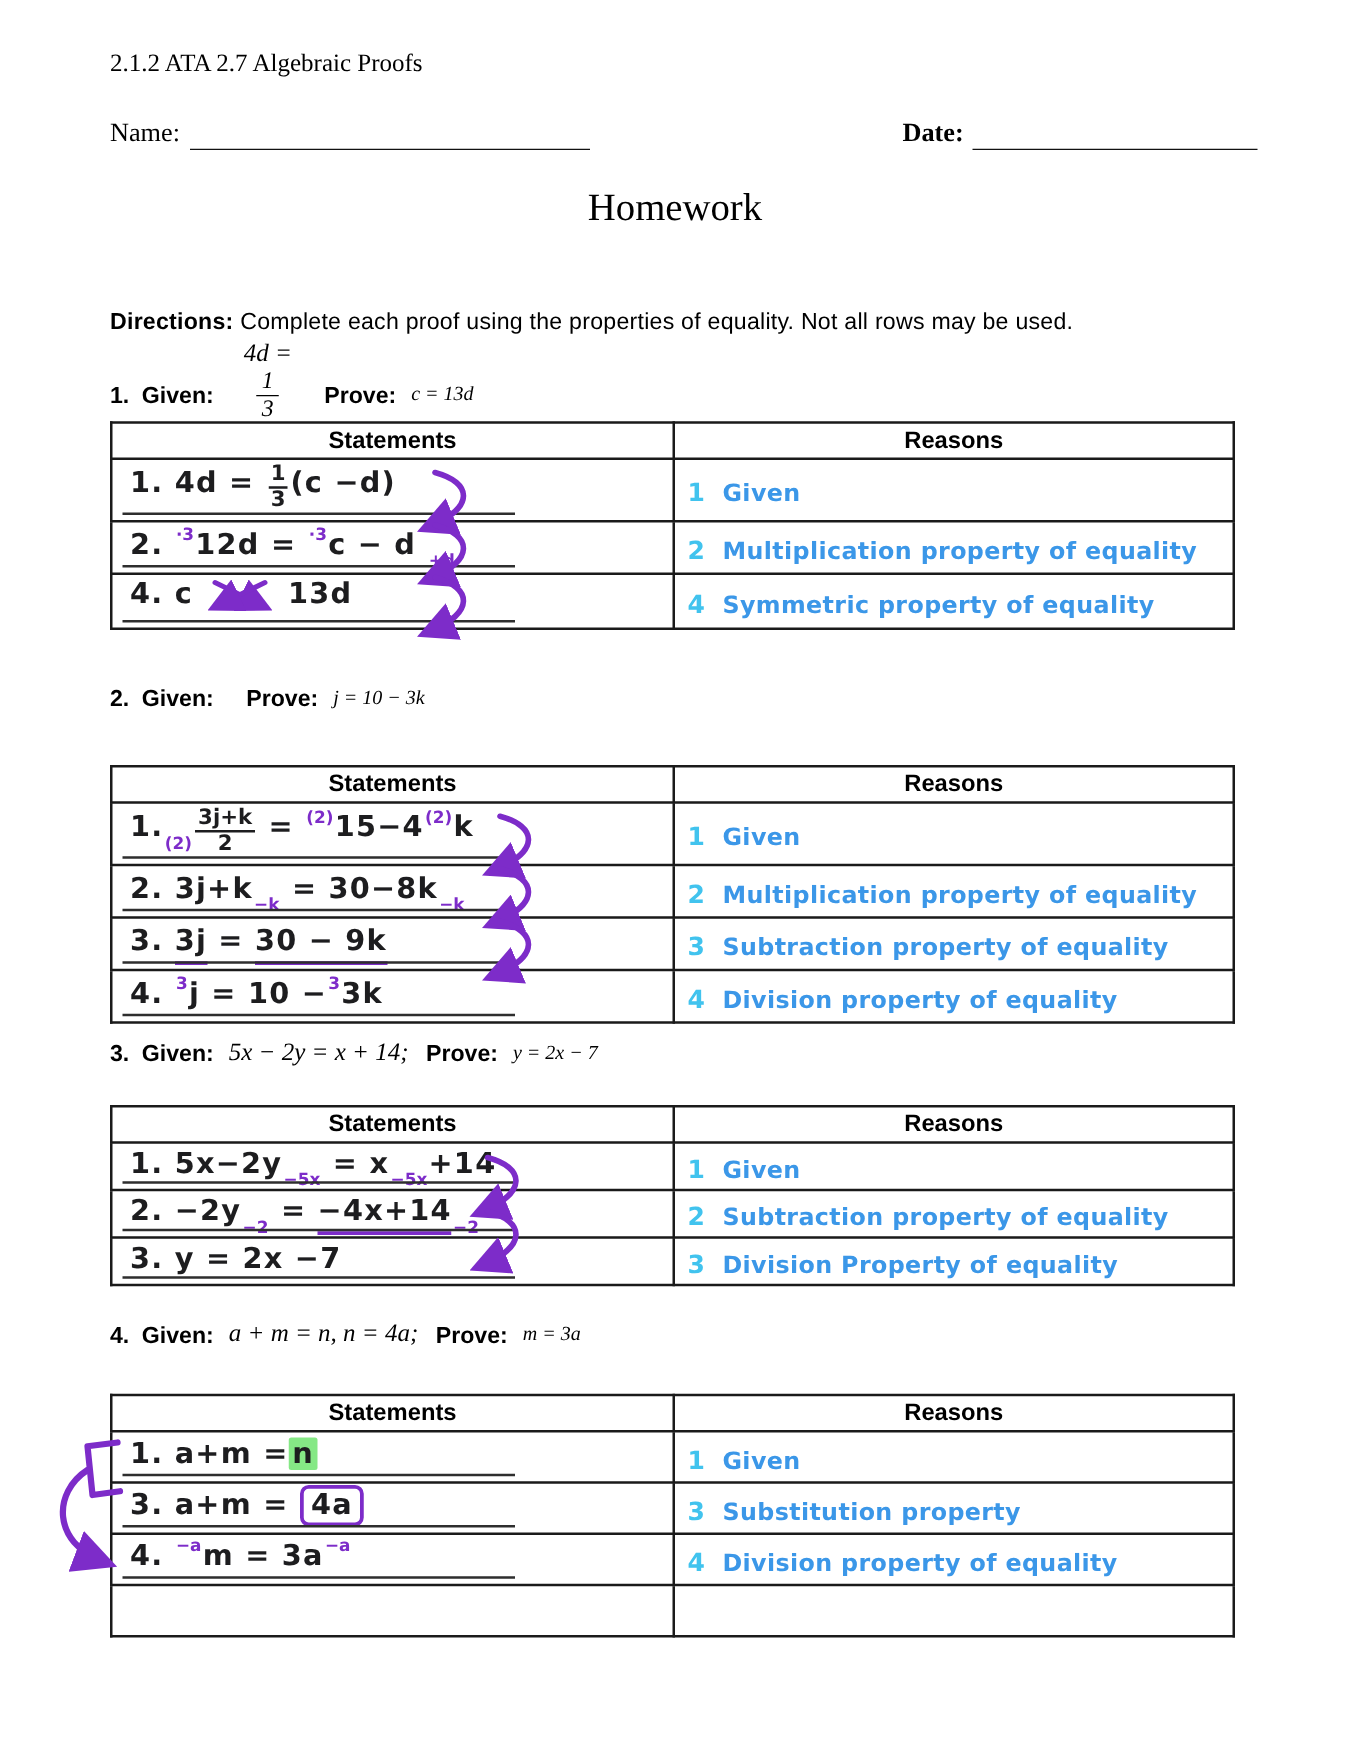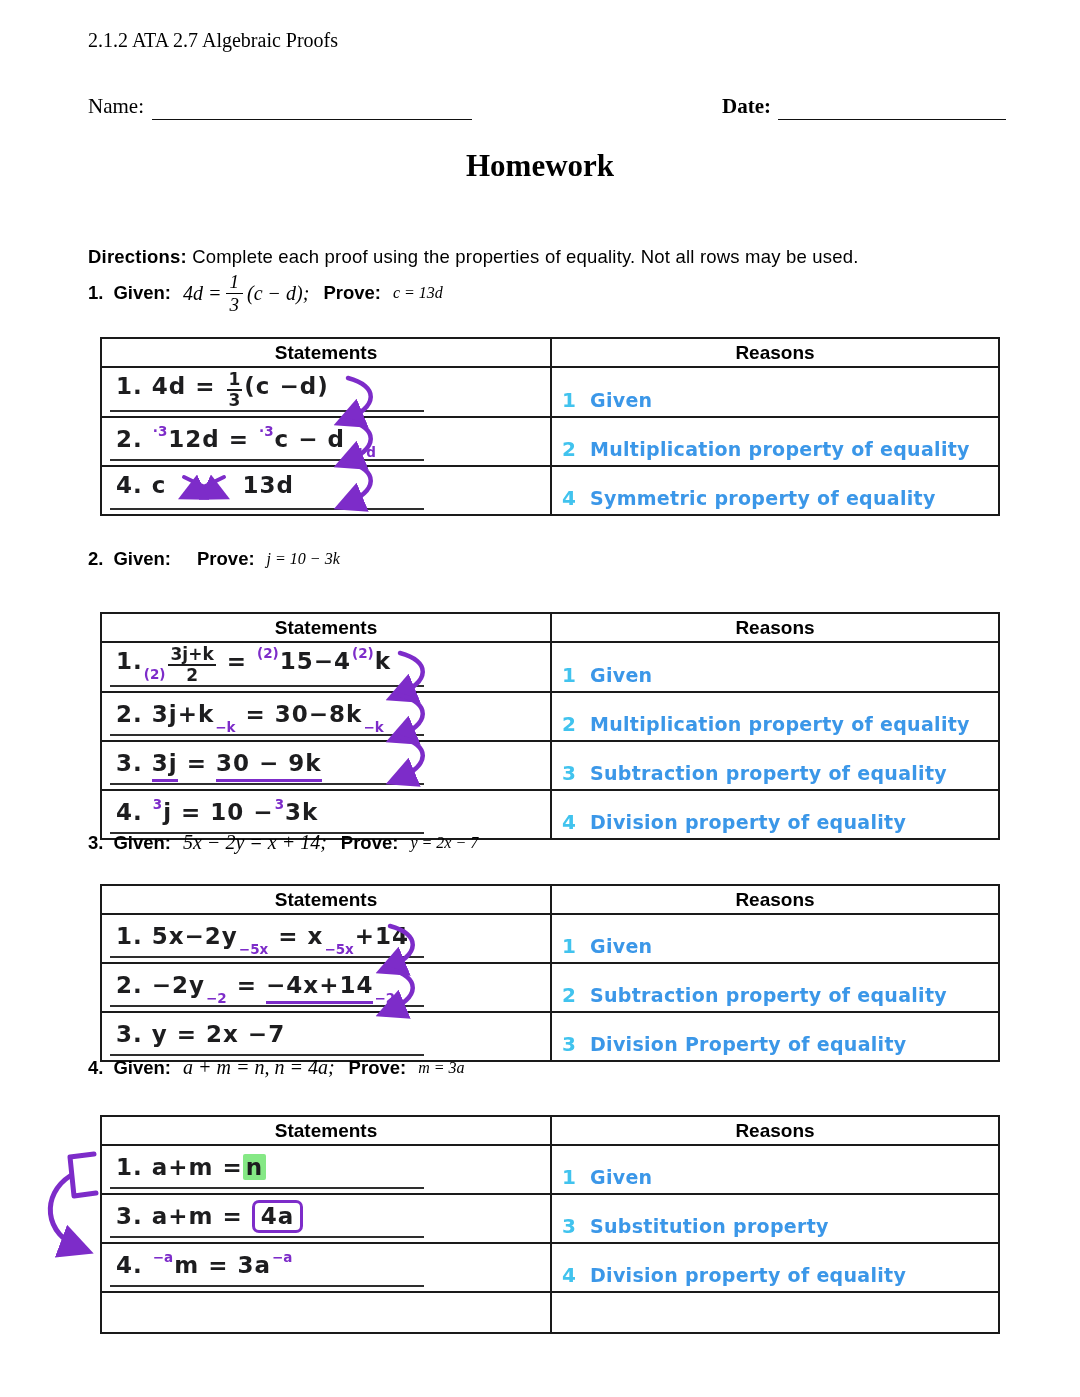--- a/index.html
+++ b/index.html
@@ -10,48 +10,48 @@
     --green:#85e885;
     --border:#1a1a1a;
   }
   *{box-sizing:border-box;}
   html,body{margin:0;padding:0;}
   body{
     width:1080px;height:1397px;position:relative;background:#ffffff;
     font-family:"Liberation Sans",sans-serif;color:#000;overflow:hidden;
   }
   
-  .course{position:absolute;left:88px;top:29px;font-family:"Liberation Serif",serif;font-size:20px;}
+  .course{position:absolute;left:88px;top:40px;font-family:"Liberation Serif",serif;font-size:20px;}
   .idrow{position:absolute;left:0;top:94px;width:1080px;font-family:"Liberation Serif",serif;font-size:21px;}
   .idrow .name-label{position:absolute;left:88px;}
   .idrow .name-line{position:absolute;left:152px;top:6px;width:320px;border-bottom:1.6px solid #111;height:20px;}
   .idrow .date-label{position:absolute;left:722px;font-weight:bold;}
   .idrow .date-line{position:absolute;left:778px;top:6px;width:228px;border-bottom:1.6px solid #111;height:20px;}
   .hw-title{position:absolute;left:0;top:148px;width:1080px;text-align:center;
-    font-family:"Liberation Serif",serif;font-weight:bold;font-size:31px;}
+    font-family:"Liberation Serif",serif;font-weight:normal;font-size:31px;}
   .directions{position:absolute;left:88px;top:246px;width:910px;font-size:18.5px;letter-spacing:.2px;}
   .directions b{font-weight:bold;}
   
   .problem{position:absolute;left:88px;width:900px;}
   .given-line{display:flex;align-items:center;font-size:18.5px;white-space:nowrap;}
   .given-line .pnum{font-weight:bold;margin-right:10px;}
   .given-line .plabel{font-weight:bold;margin-right:12px;}
   .given-line .plabel.prove{margin-left:14px;}
   .math{font-family:"Liberation Serif",serif;font-style:italic;font-size:16px;}
-  .math-segs{font-family:"Liberation Serif",serif;font-style:italic;font-size:20px;display:inline-flex;align-items:center;}
+  .math-segs{font-family:"Liberation Serif",serif;font-style:italic;font-size:20px;display:inline-flex;align-items:center;flex-direction:column;}
   .pfrac{display:inline-block;text-align:center;vertical-align:middle;margin:0 4px;line-height:1.05;font-size:19px;}
   .pfrac .top{display:block;border-bottom:1.6px solid #000;padding:0 4px 1px;}
   .pfrac .bot{display:block;padding-top:1px;}
   
-  table.proof{position:absolute;left:12px;border-collapse:collapse;table-layout:fixed;width:900px;background:#fff;}
+  table.proof{position:absolute;left:0;border-collapse:collapse;table-layout:fixed;width:900px;background:#fff;}
   table.proof th,table.proof td{border:2.2px solid var(--border);}
   table.proof th{height:29px;font-size:19px;font-weight:bold;text-align:center;padding:2px;}
   col.c-st{width:450px;}
   td.st-cell{position:relative;vertical-align:middle;padding:2px 8px 7px 14px;}
-  td.rs-cell{vertical-align:middle;padding:19px 6px 4px 10px;white-space:nowrap;}
+  td.rs-cell{vertical-align:middle;padding:8px 6px 4px 10px;white-space:nowrap;}
   .t1 td{height:42px;} .t2 td{height:42px;} .t3 td{height:35px;margin-left:33px;} .t4 td{height:41px;}
   
   .hw{font-family:"DejaVu Sans",sans-serif;font-weight:700;font-size:23px;color:var(--ink);letter-spacing:1px;white-space:nowrap;}
   .hwu{border-bottom:3.2px solid var(--purple);padding-bottom:3px;}
   .hl{background:var(--green);padding:0 3px;border-radius:2px;}
   .boxed{border:3px solid var(--purple);border-radius:7px;padding:0 6px 1px;}
   .sup,.subp{display:inline-block;color:var(--purple);font-size:13.5px;font-weight:800;font-family:"DejaVu Sans",sans-serif;margin:0 1px;}
   .sup{transform:translateY(-11px);}
   .subp{transform:translateY(10px);}
   .hfrac{display:inline-block;text-align:center;vertical-align:middle;line-height:1.1;font-size:17px;margin:0 2px;

